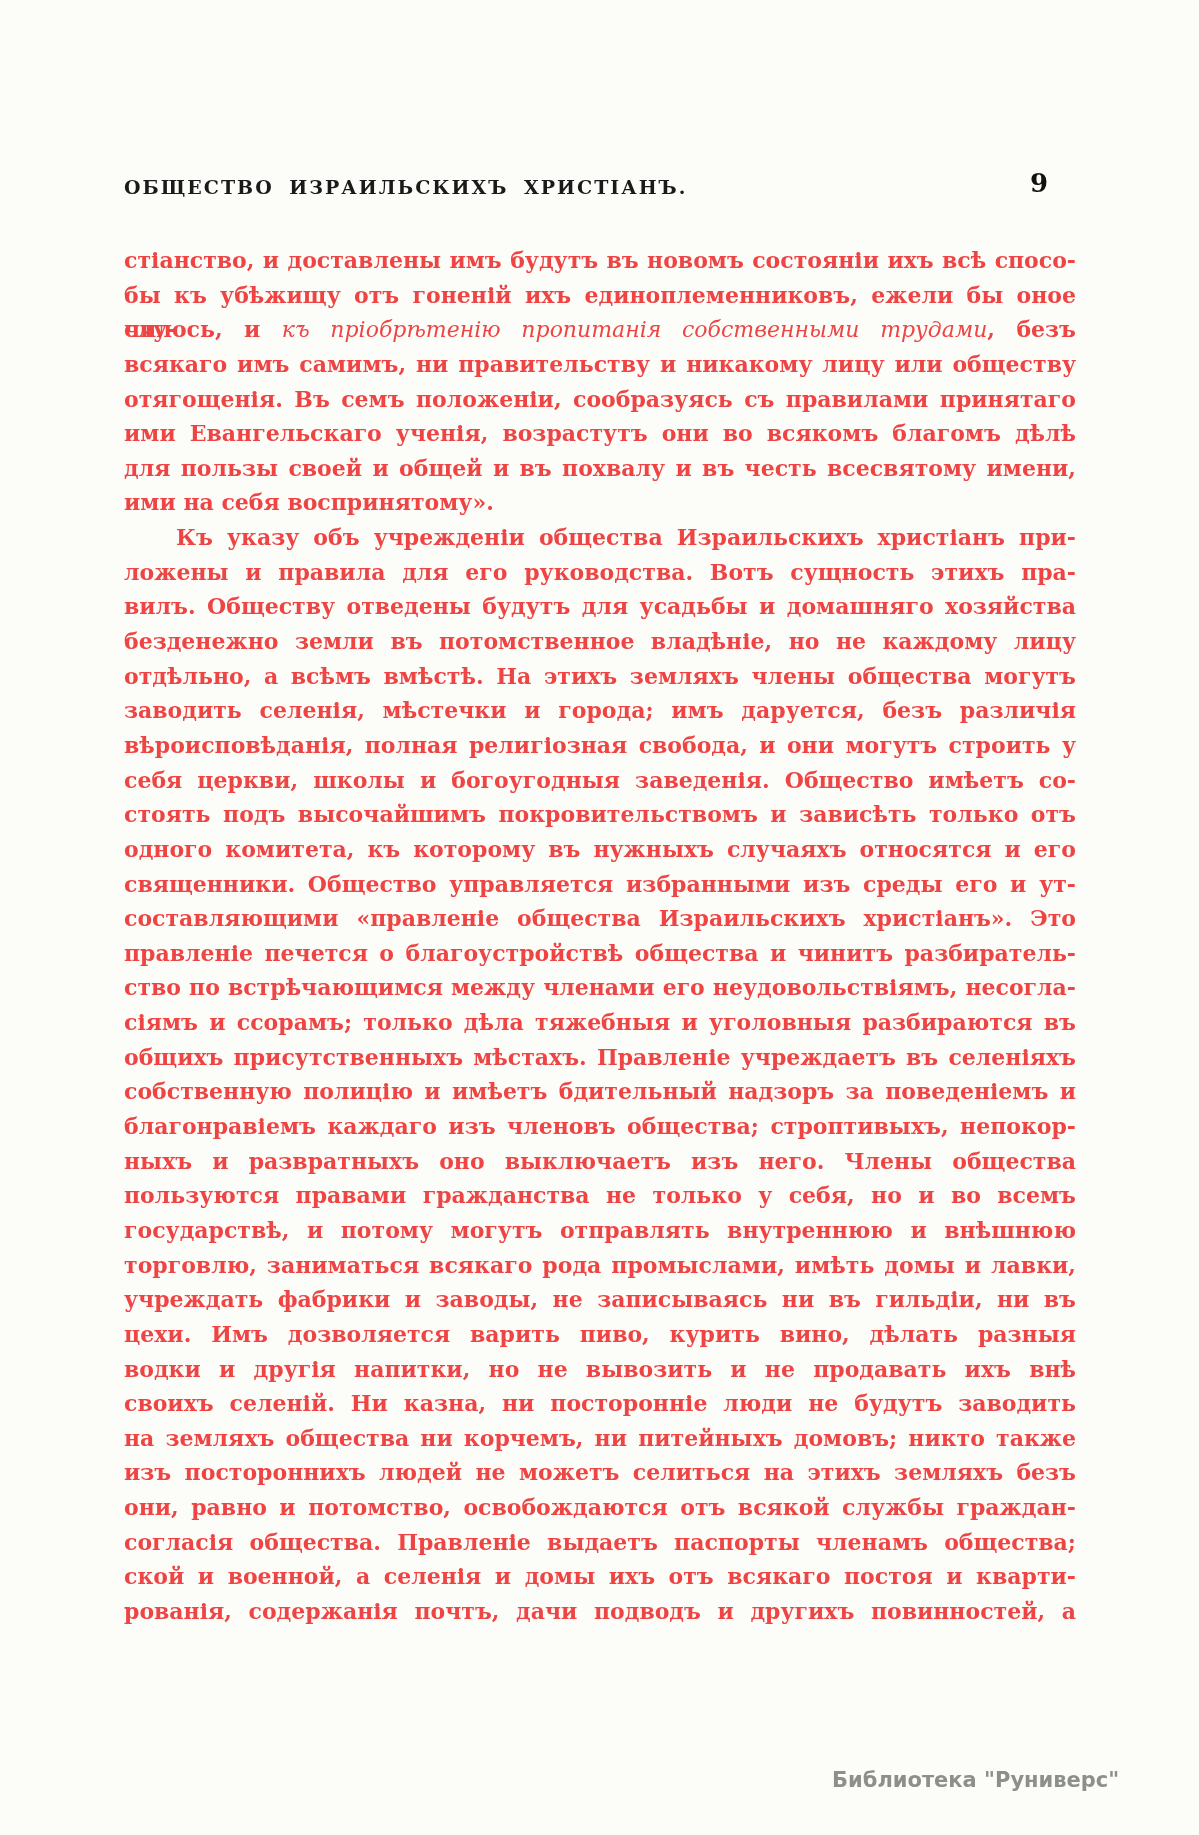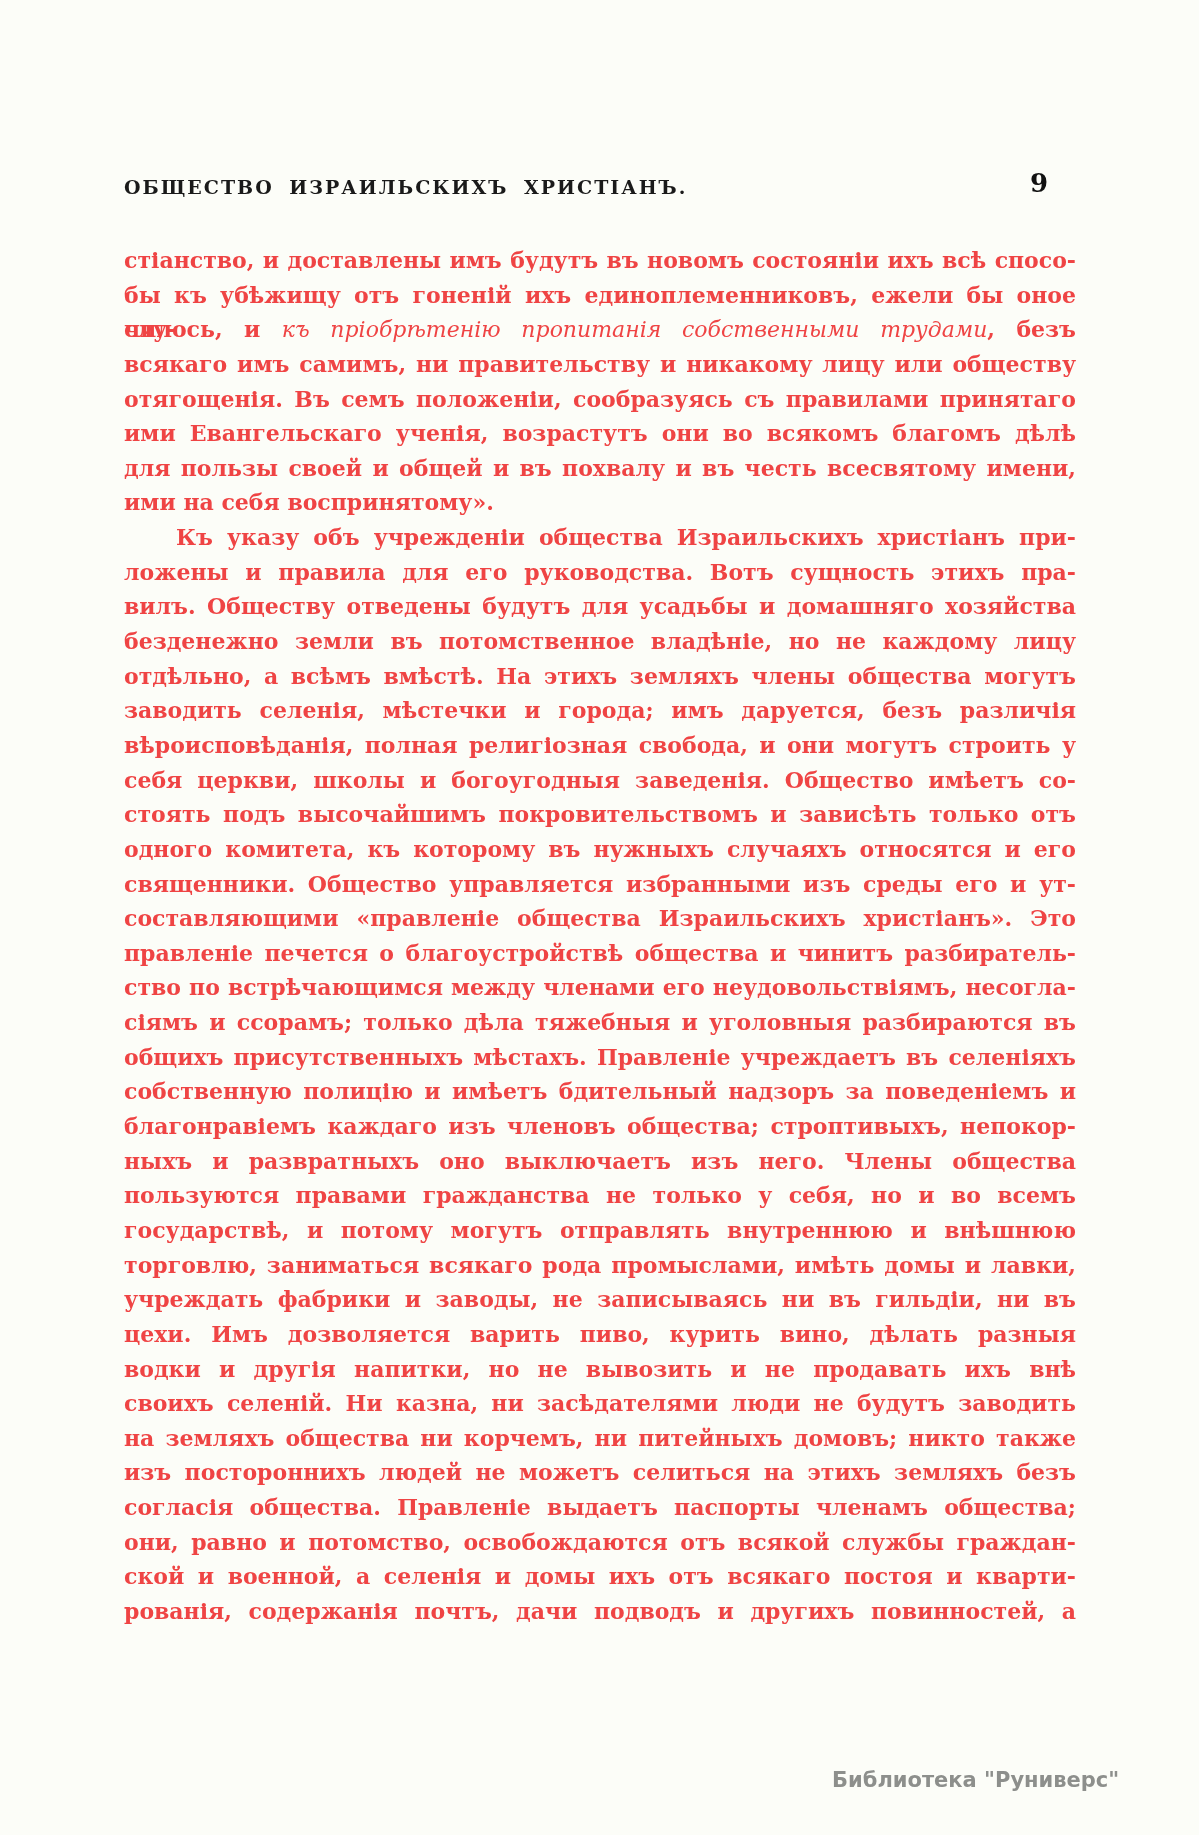--- a/index.html
+++ b/index.html
@@ -101,23 +101,23 @@
       <div class="line stretch"><span>общихъ присутственныхъ мѣстахъ. Правленіе учреждаетъ въ селеніяхъ</span></div>
       <div class="line stretch"><span>собственную полицію и имѣетъ бдительный надзоръ за поведеніемъ и</span></div>
       <div class="line stretch"><span>благонравіемъ каждаго изъ членовъ общества; строптивыхъ, непокор-</span></div>
       <div class="line stretch"><span>ныхъ и развратныхъ оно выключаетъ изъ него. Члены общества</span></div>
       <div class="line stretch"><span>пользуются правами гражданства не только у себя, но и во всемъ</span></div>
       <div class="line stretch"><span>государствѣ, и потому могутъ отправлять внутреннюю и внѣшнюю</span></div>
       <div class="line stretch"><span>торговлю, заниматься всякаго рода промыслами, имѣть домы и лавки,</span></div>
       <div class="line stretch"><span>учреждать фабрики и заводы, не записываясь ни въ гильдіи, ни въ</span></div>
       <div class="line stretch"><span>цехи. Имъ дозволяется варить пиво, курить вино, дѣлать разныя</span></div>
       <div class="line stretch"><span>водки и другія напитки, но не вывозить и не продавать ихъ внѣ</span></div>
-      <div class="line stretch"><span>своихъ селеній. Ни казна, ни засѣдателями люди не будутъ заводить</span></div>
+      <div class="line stretch"><span>своихъ селеній. Ни казна, ни посторонніе люди не будутъ заводить</span></div>
       <div class="line stretch"><span>на земляхъ общества ни корчемъ, ни питейныхъ домовъ; никто также</span></div>
       <div class="line stretch"><span>изъ постороннихъ людей не можетъ селиться на этихъ земляхъ безъ</span></div>
+      <div class="line stretch"><span>они, равно и потомство, освобождаются отъ всякой службы граждан-</span></div>
       <div class="line stretch"><span>согласія общества. Правленіе выдаетъ паспорты членамъ общества;</span></div>
-      <div class="line stretch"><span>они, равно и потомство, освобождаются отъ всякой службы граждан-</span></div>
       <div class="line stretch"><span>ской и военной, а селенія и домы ихъ отъ всякаго постоя и кварти-</span></div>
       <div class="line stretch"><span>рованія, содержанія почтъ, дачи подводъ и другихъ повинностей, а</span></div>
     </div>
 
   <div class="watermark">Библиотека "Руниверс"</div>
 </div>
 
 </body></html>

